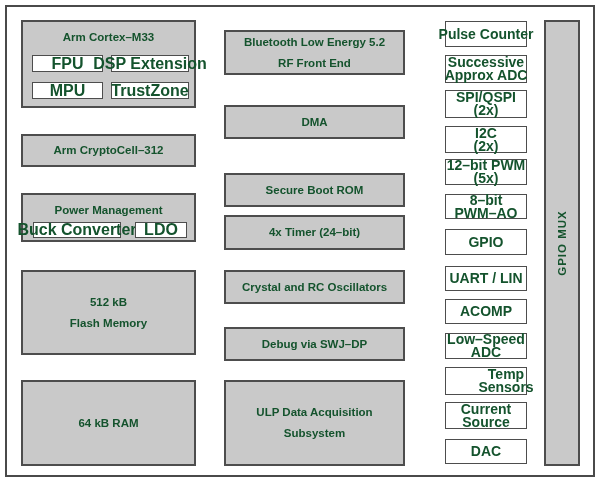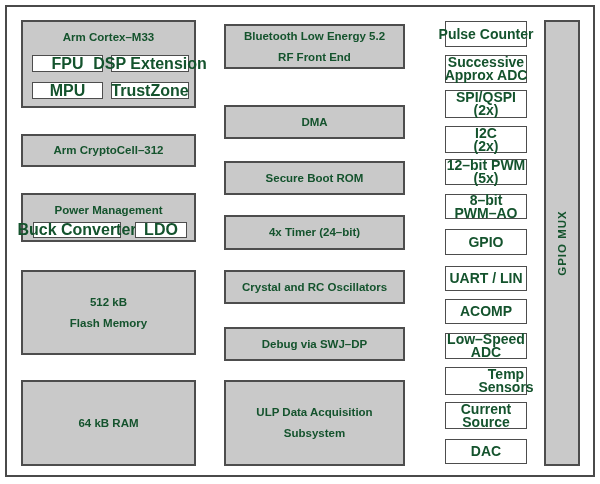--- a/index.html
+++ b/index.html
@@ -67,30 +67,30 @@
 
     <div class="blk col-left" style="top:263px;height:85px;">
       <div class="line">512 kB</div>
       <div class="line">Flash Memory</div>
     </div>
 
     <div class="blk col-left" style="top:373px;height:86px;">
       <div class="line">64 kB RAM</div>
     </div>
 
-    <div class="blk col-mid" style="top:17px;height:45px;">
+    <div class="blk col-mid" style="top:23px;height:45px;">
       <div class="line">Bluetooth Low Energy 5.2</div>
       <div class="line">RF Front End</div>
     </div>
 
     <div class="blk col-mid" style="top:98px;height:34px;">
       <div class="line">DMA</div>
     </div>
 
-    <div class="blk col-mid" style="top:154px;height:34px;">
+    <div class="blk col-mid" style="top:166px;height:34px;">
       <div class="line">Secure Boot ROM</div>
     </div>
 
     <div class="blk col-mid" style="top:208px;height:35px;">
       <div class="line">4x Timer (24–bit)</div>
     </div>
 
     <div class="blk col-mid" style="top:263px;height:34px;">
       <div class="line">Crystal and RC Oscillators</div>
     </div>

